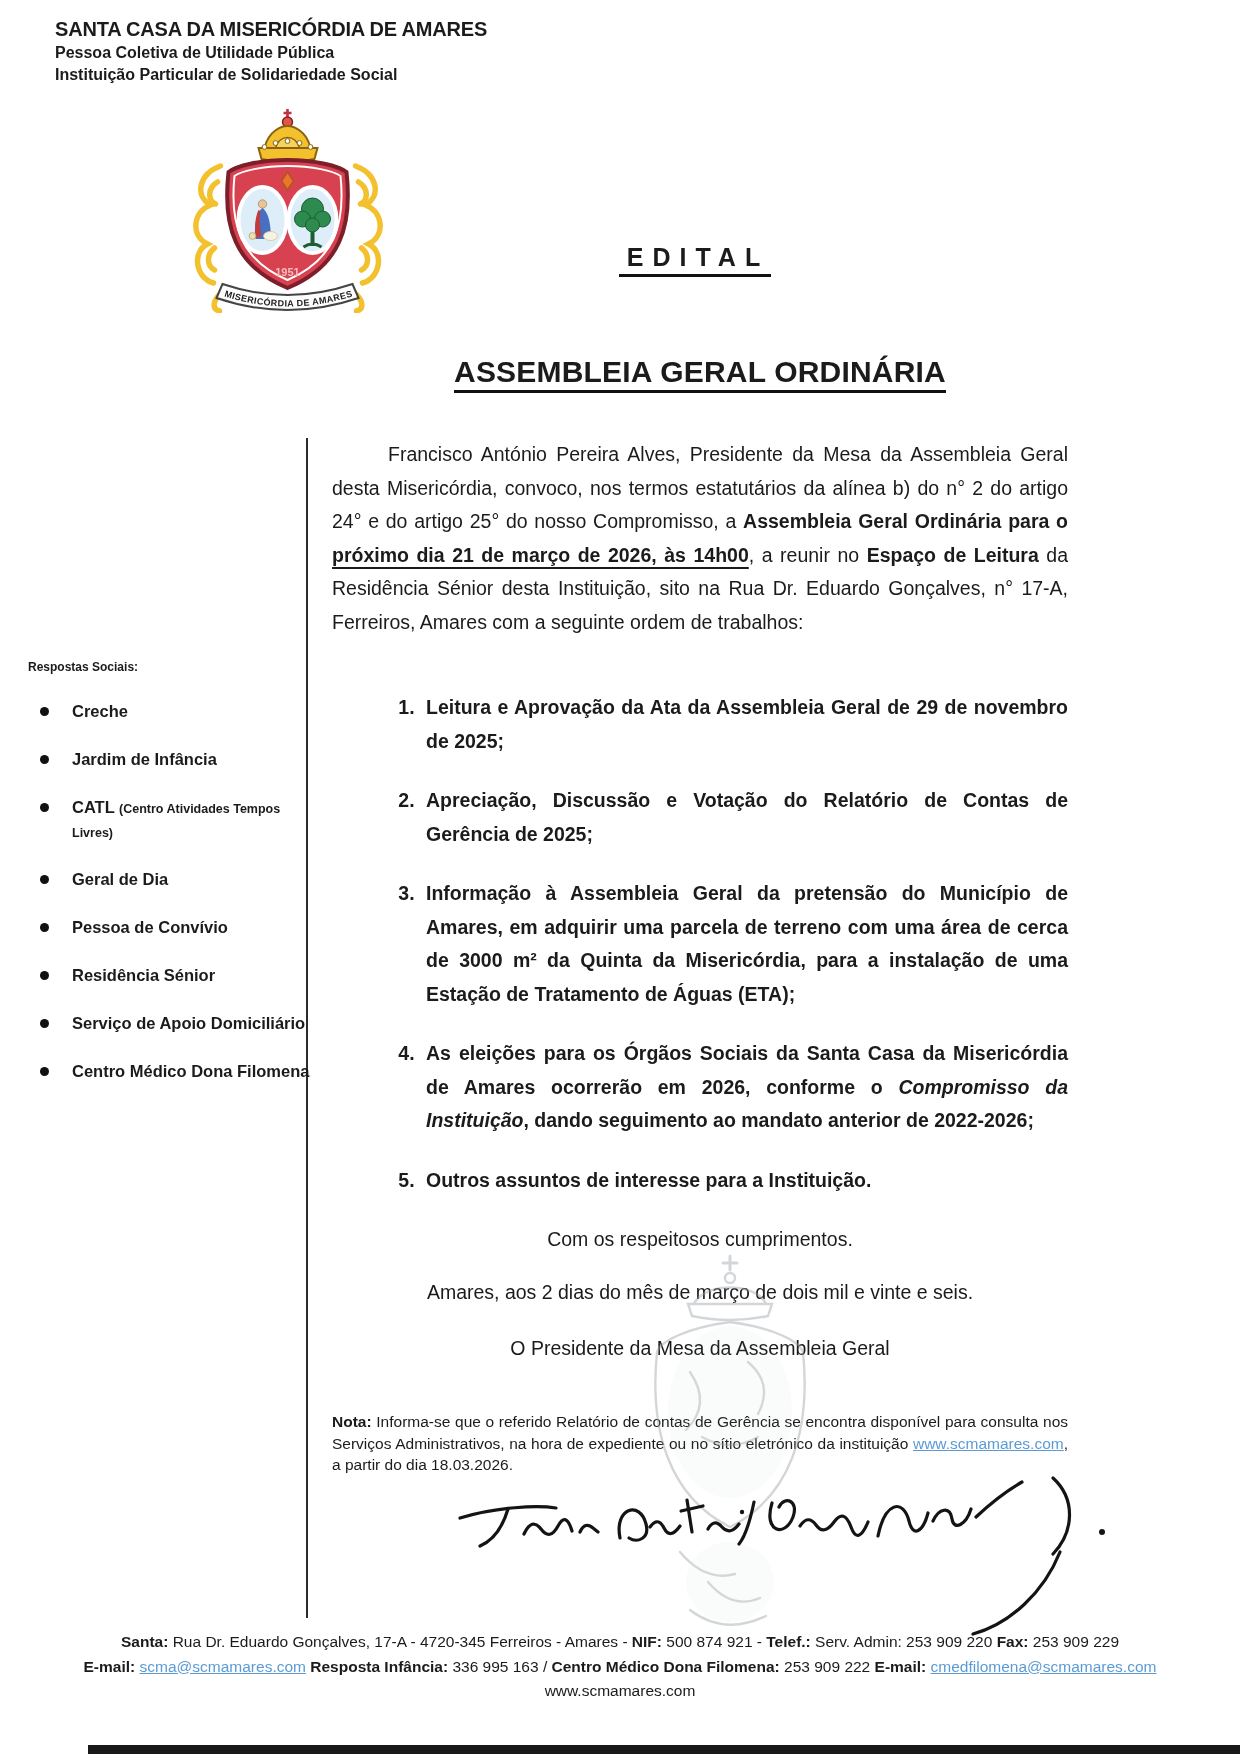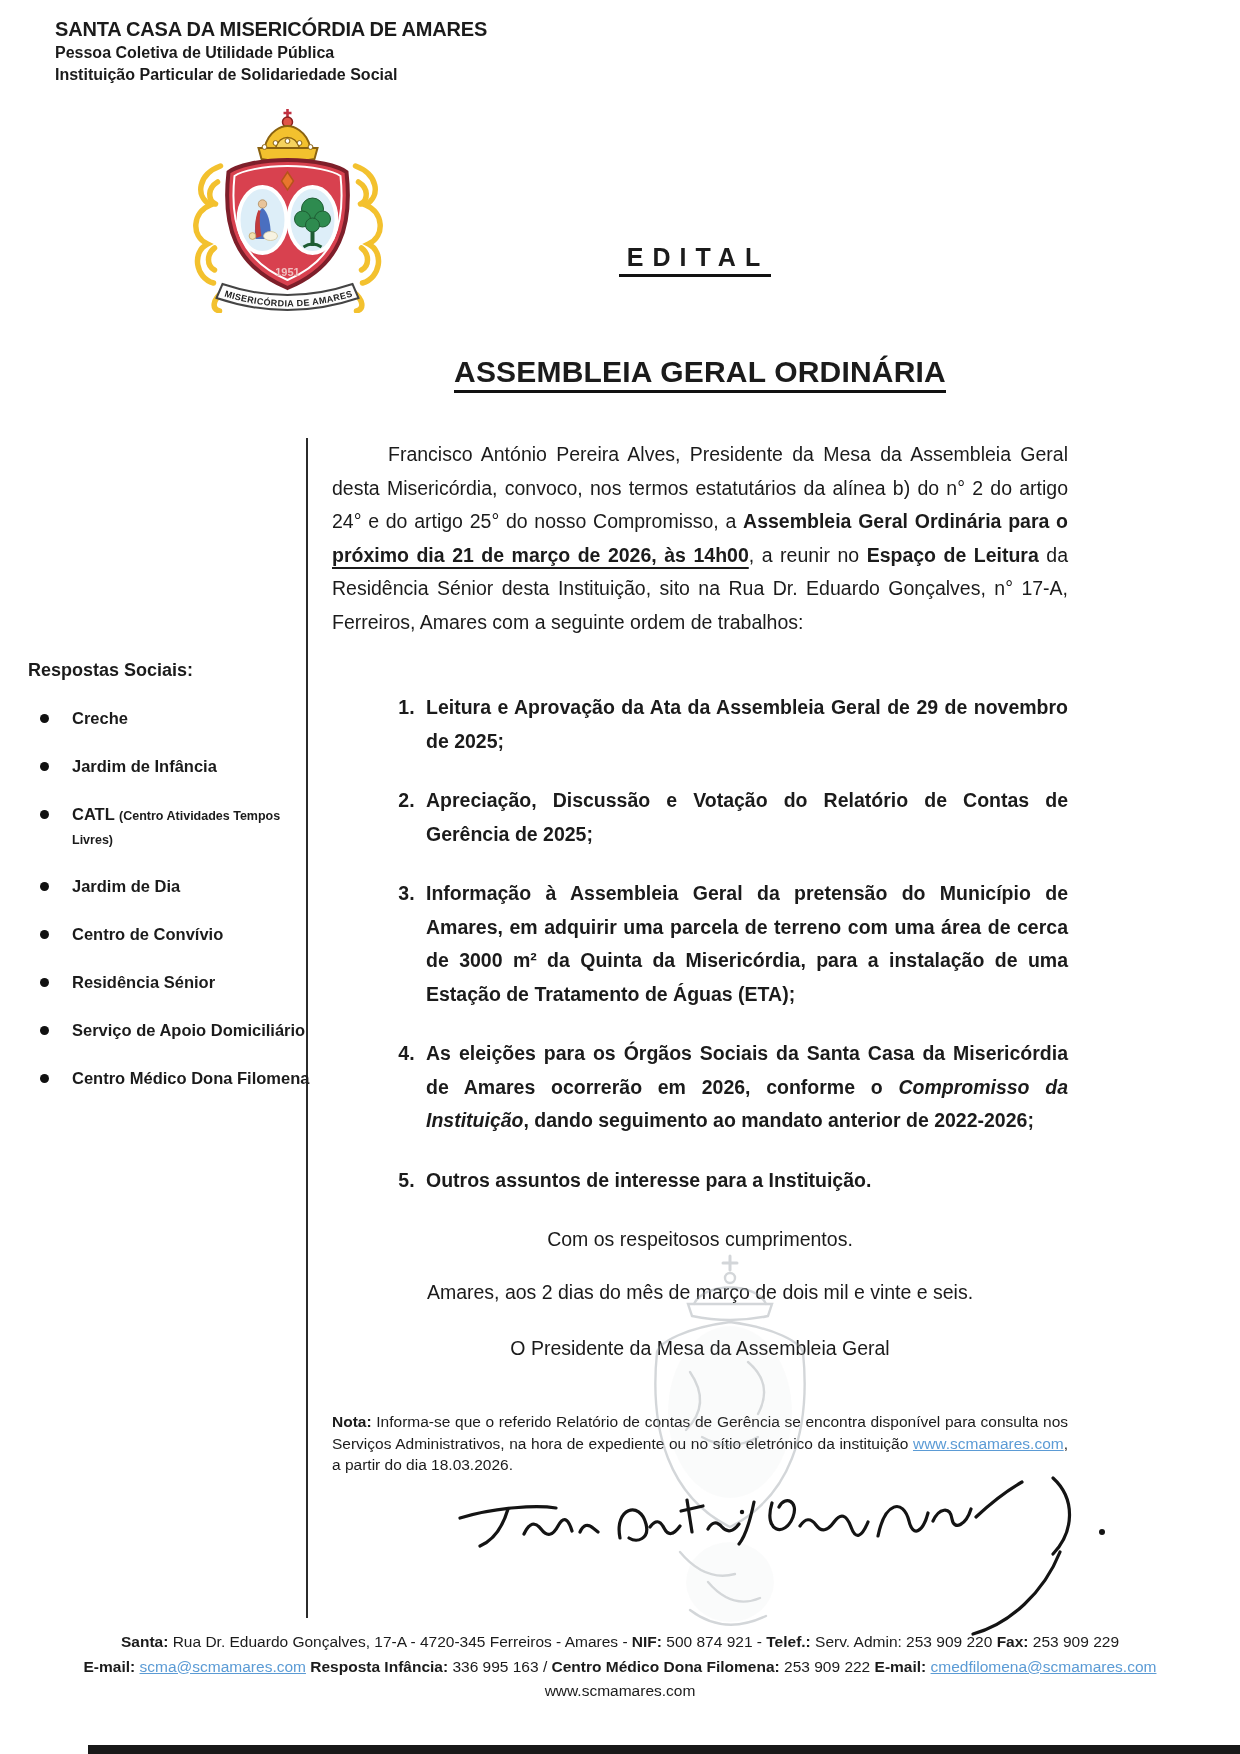--- a/index.html
+++ b/index.html
@@ -19,21 +19,21 @@
   .edital span{border-bottom:3px solid #111;padding:0 2px 3px 8px;}
   .main-title{position:absolute;top:355px;left:330px;width:740px;text-align:center;
           font-size:30px;font-weight:700;letter-spacing:0.2px;}
   .main-title span{border-bottom:3px solid #111;padding-bottom:2px;}
 
   
   .vrule{position:absolute;left:306px;top:438px;width:2px;height:1180px;background:#2b2b2b;}
 
   
   .sidebar{position:absolute;left:28px;top:660px;width:282px;font-size:16.5px;font-weight:600;}
-  .sidebar .sb-head{font-weight:700;font-size:18px;margin:0 0 26px;}
+  .sidebar .sb-head{font-weight:700;font-size:12px;margin:0 0 26px;}
   .sidebar ul{list-style:none;margin:0;padding:0;}
   .sidebar li{position:relative;padding-left:44px;margin-bottom:24px;line-height:22px;}
   .sidebar li .dot{position:absolute;left:12px;top:7px;width:9px;height:9px;border-radius:50%;background:#111;}
   .sidebar li .note{font-size:12.5px;font-weight:600;}
 
   
   .body-col{position:absolute;left:332px;top:438px;width:736px;
             font-size:19.5px;line-height:33.5px;text-align:justify;}
   .intro{margin:0;text-indent:56px;}
   .bd{font-weight:700;}
@@ -146,22 +146,22 @@
   </div>
 
   <div class="vrule"></div>
 
   <div class="sidebar">
     <p class="sb-head">Respostas Sociais:</p>
     <ul>
       <li><span class="dot"></span><span>Creche</span> <span class="note"></span></li>
       <li><span class="dot"></span><span>Jardim de Infância</span> <span class="note"></span></li>
       <li><span class="dot"></span><span>CATL</span> <span class="note">(Centro Atividades Tempos Livres)</span></li>
-      <li><span class="dot"></span><span>Jardim de Dia</span> <span class="note"></span></li>
-      <li><span class="dot"></span><span>Centro de Convívio</span> <span class="note"></span></li>
+      <li><span class="dot"></span><span>Geral de Dia</span> <span class="note"></span></li>
+      <li><span class="dot"></span><span>Pessoa de Convívio</span> <span class="note"></span></li>
       <li><span class="dot"></span><span>Residência Sénior</span> <span class="note"></span></li>
       <li><span class="dot"></span><span>Serviço de Apoio Domiciliário</span> <span class="note"></span></li>
       <li><span class="dot"></span><span>Centro Médico Dona Filomena</span> <span class="note"></span></li>
     </ul>
   </div>
 
   <div class="body-col">
     <p class="intro"><span>Francisco António Pereira Alves, Presidente da Mesa da Assembleia Geral desta Misericórdia, convoco, nos termos estatutários da alínea b) do n° 2 do artigo 24° e do artigo 25° do nosso Compromisso, a </span><span class="bd">Assembleia Geral Ordinária</span><span class="bd"> para o </span><span class="bd un">próximo dia 21 de março de 2026, às 14h00</span><span>, a reunir no </span><span class="bd">Espaço de Leitura</span><span> da Residência Sénior desta Instituição, sito na Rua Dr. Eduardo Gonçalves, n° 17-A, Ferreiros, Amares com a seguinte ordem de trabalhos:</span></p>
 
     <ol class="agenda">

